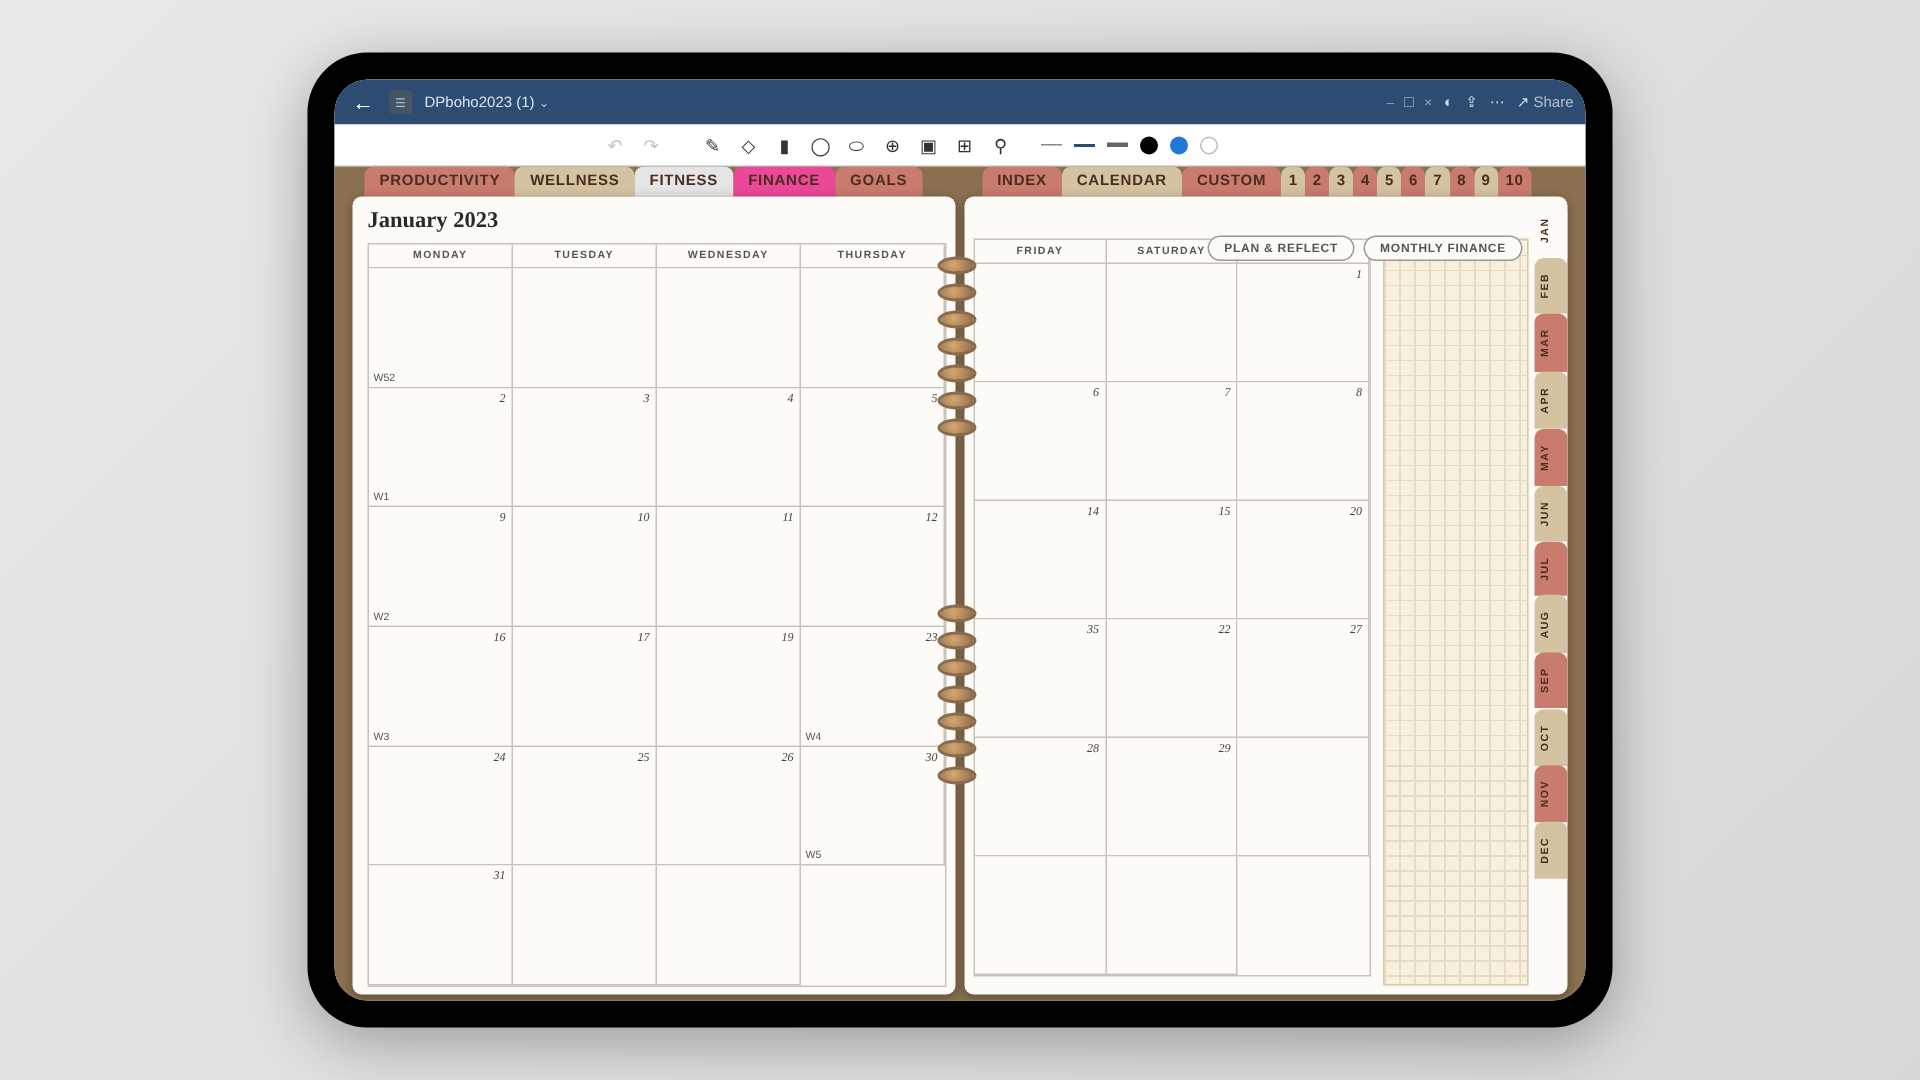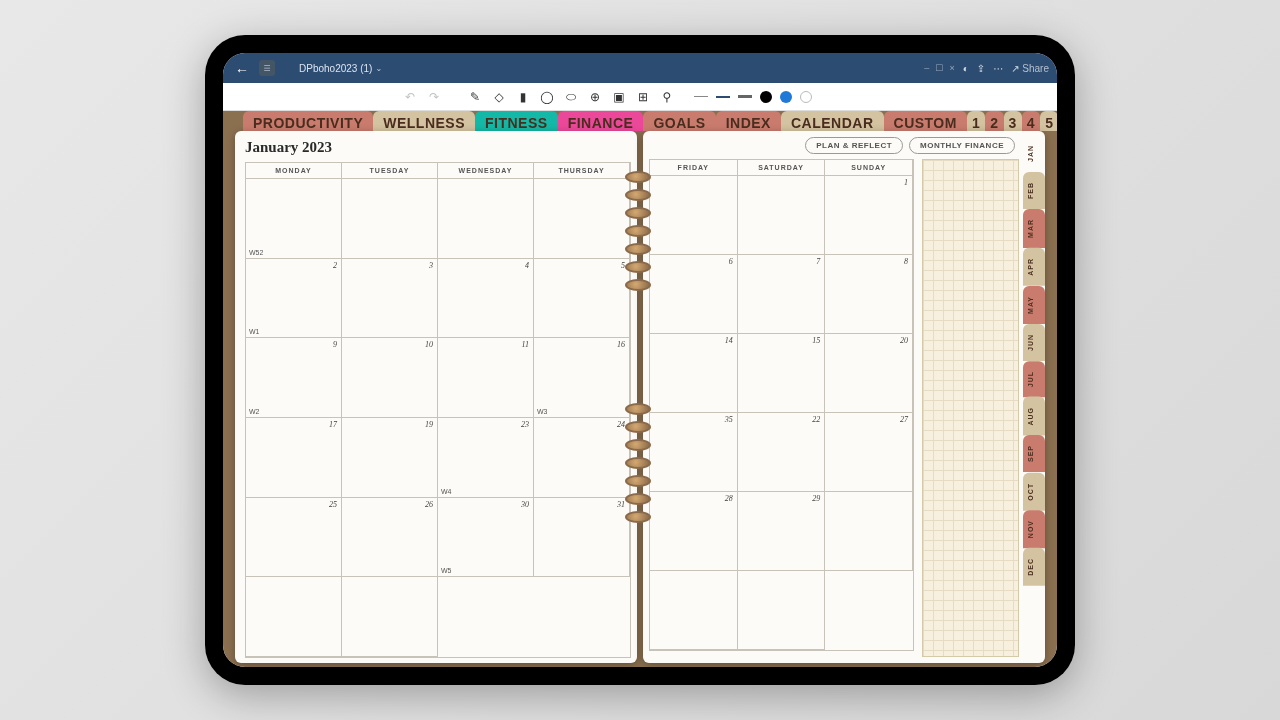--- a/index.html
+++ b/index.html
@@ -40,21 +40,21 @@
     color: #fff;
     font-size: 10px;
     position: relative;
   }
   .back-btn { cursor: pointer; padding: 2px 4px; font-size: 14px; }
   .app-icon {
     width: 16px; height: 16px; background: #456; border-radius: 3px;
     margin: 0 6px; display:flex; align-items:center; justify-content:center;
     font-size:8px; color:#abc;
   }
-  .doc-name { font-size: 10px; color:#dbe4ef; margin-left:18px;}
+  .doc-name { font-size: 10px; color:#dbe4ef; margin-left:2px;}
   .top-right { position:absolute; right:8px; display:flex; gap:8px; align-items:center; font-size:10px;}
   .top-right span { opacity:.8; }
   .win-controls { display:flex; gap:6px; font-size:9px; opacity:.6;}
   .toolbar {
     height: 28px;
     background: #fff;
     border-bottom: 1px solid #ddd;
     display: flex;
     align-items: center;
     justify-content: center;
@@ -77,34 +77,34 @@
     flex:1;
     background: #8b7050;
     position: relative;
     overflow: hidden;
   }
   .top-tabs {
     height: 20px;
     display:flex;
     padding-left:20px;
     gap:0;
-    font-size:14px;
+    font-size:10px;
     font-weight:700;
   }
   .top-tab {
     padding: 4px 10px 2px;
     border-radius: 6px 6px 0 0;
     color:#4a2d1e;
     font-family:"Trebuchet MS",sans-serif;
     letter-spacing:.5px;
     cursor:pointer;
   }
   .tb1{ background:#c97c6e; }
   .tb2{ background:#d4c3a0; }
-  .tb3{ background:#14b8a6; }
+  .tb3{ background:#e5e5e5; }
   .tb4{ background:#ec4899; }
   .tb5{ background:#c97c6e; }
   .top-tab.num { padding:4px 5px 2px; }
 
   .spread {
     position:absolute;
     left:12px; right:12px; top:20px; bottom:4px;
     display:flex;
   }
   .page {
@@ -131,21 +131,21 @@
     border-radius:50%;
     background: radial-gradient(circle at 40% 40%, #d4a870, #8a6a4a);
     position:relative;
   }
   .ring-gap { height:100px; }
   .title-row{
     display:flex; align-items:flex-start; justify-content:space-between;
     padding:8px 10px 2px 10px;
   }
   .month-title{ font-family:Georgia,serif; font-size:15px; font-weight:700; color:#2a2a2a;}
-  .pill-btns{ display:flex; gap:6px; }
+  .pill-btns{ display:flex; gap:6px;margin-top:20px; }
   .pill{
     border:1px solid #999; border-radius:10px; padding:3px 10px;
     font-size:8px; font-weight:600; letter-spacing:.5px; color:#555;
     background:#fdfbf7; cursor:pointer;
   }
   .cal-grid{
     margin:4px 6px 6px 10px;
     border:1px solid #c8c3b8;
     display:grid;
     grid-template-columns: repeat(4, 1fr);
@@ -318,20 +318,23 @@
                 <span class="num">9</span>
                 <span class="wk">W2</span>
               </div>
               <div class="cell">
                 <span class="num">10</span>
               </div>
               <div class="cell">
                 <span class="num">11</span>
               </div>
               <div class="cell">
+                <span class="num">12</span>
+              </div>
+              <div class="cell">
                 <span class="num">16</span>
                 <span class="wk">W3</span>
               </div>
               <div class="cell">
                 <span class="num">17</span>
               </div>
               <div class="cell">
                 <span class="num">19</span>
               </div>
               <div class="cell">

